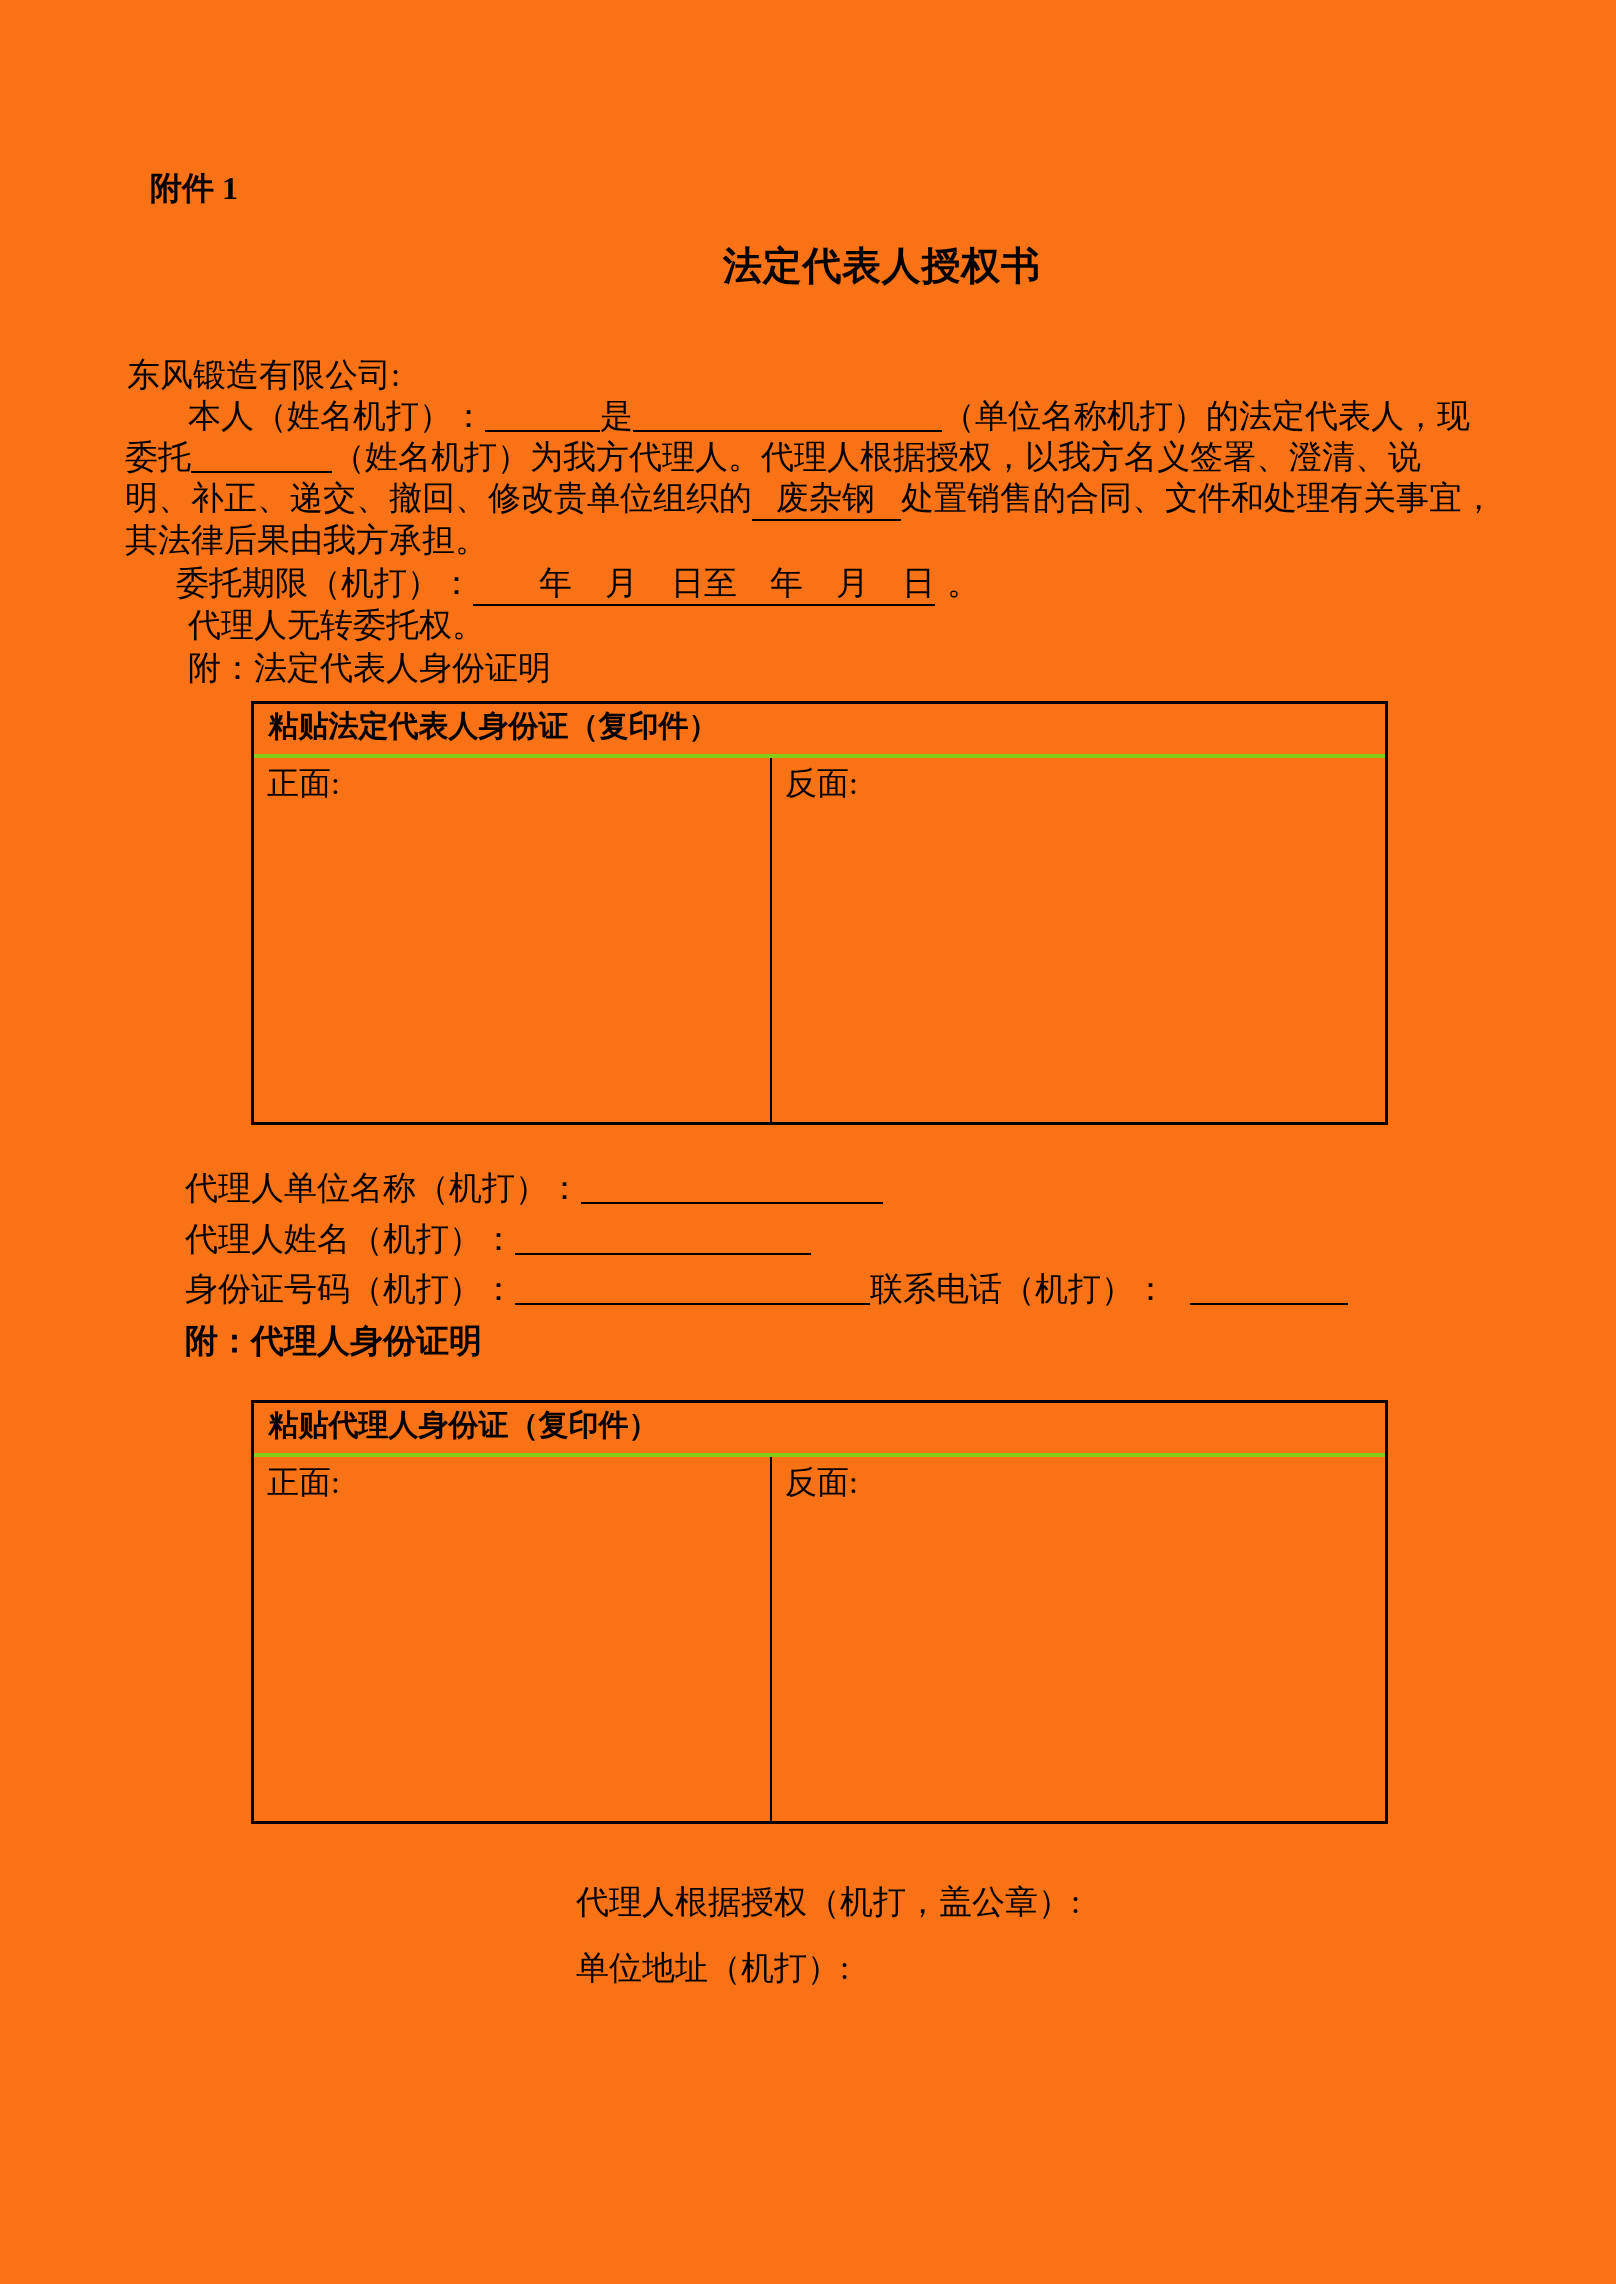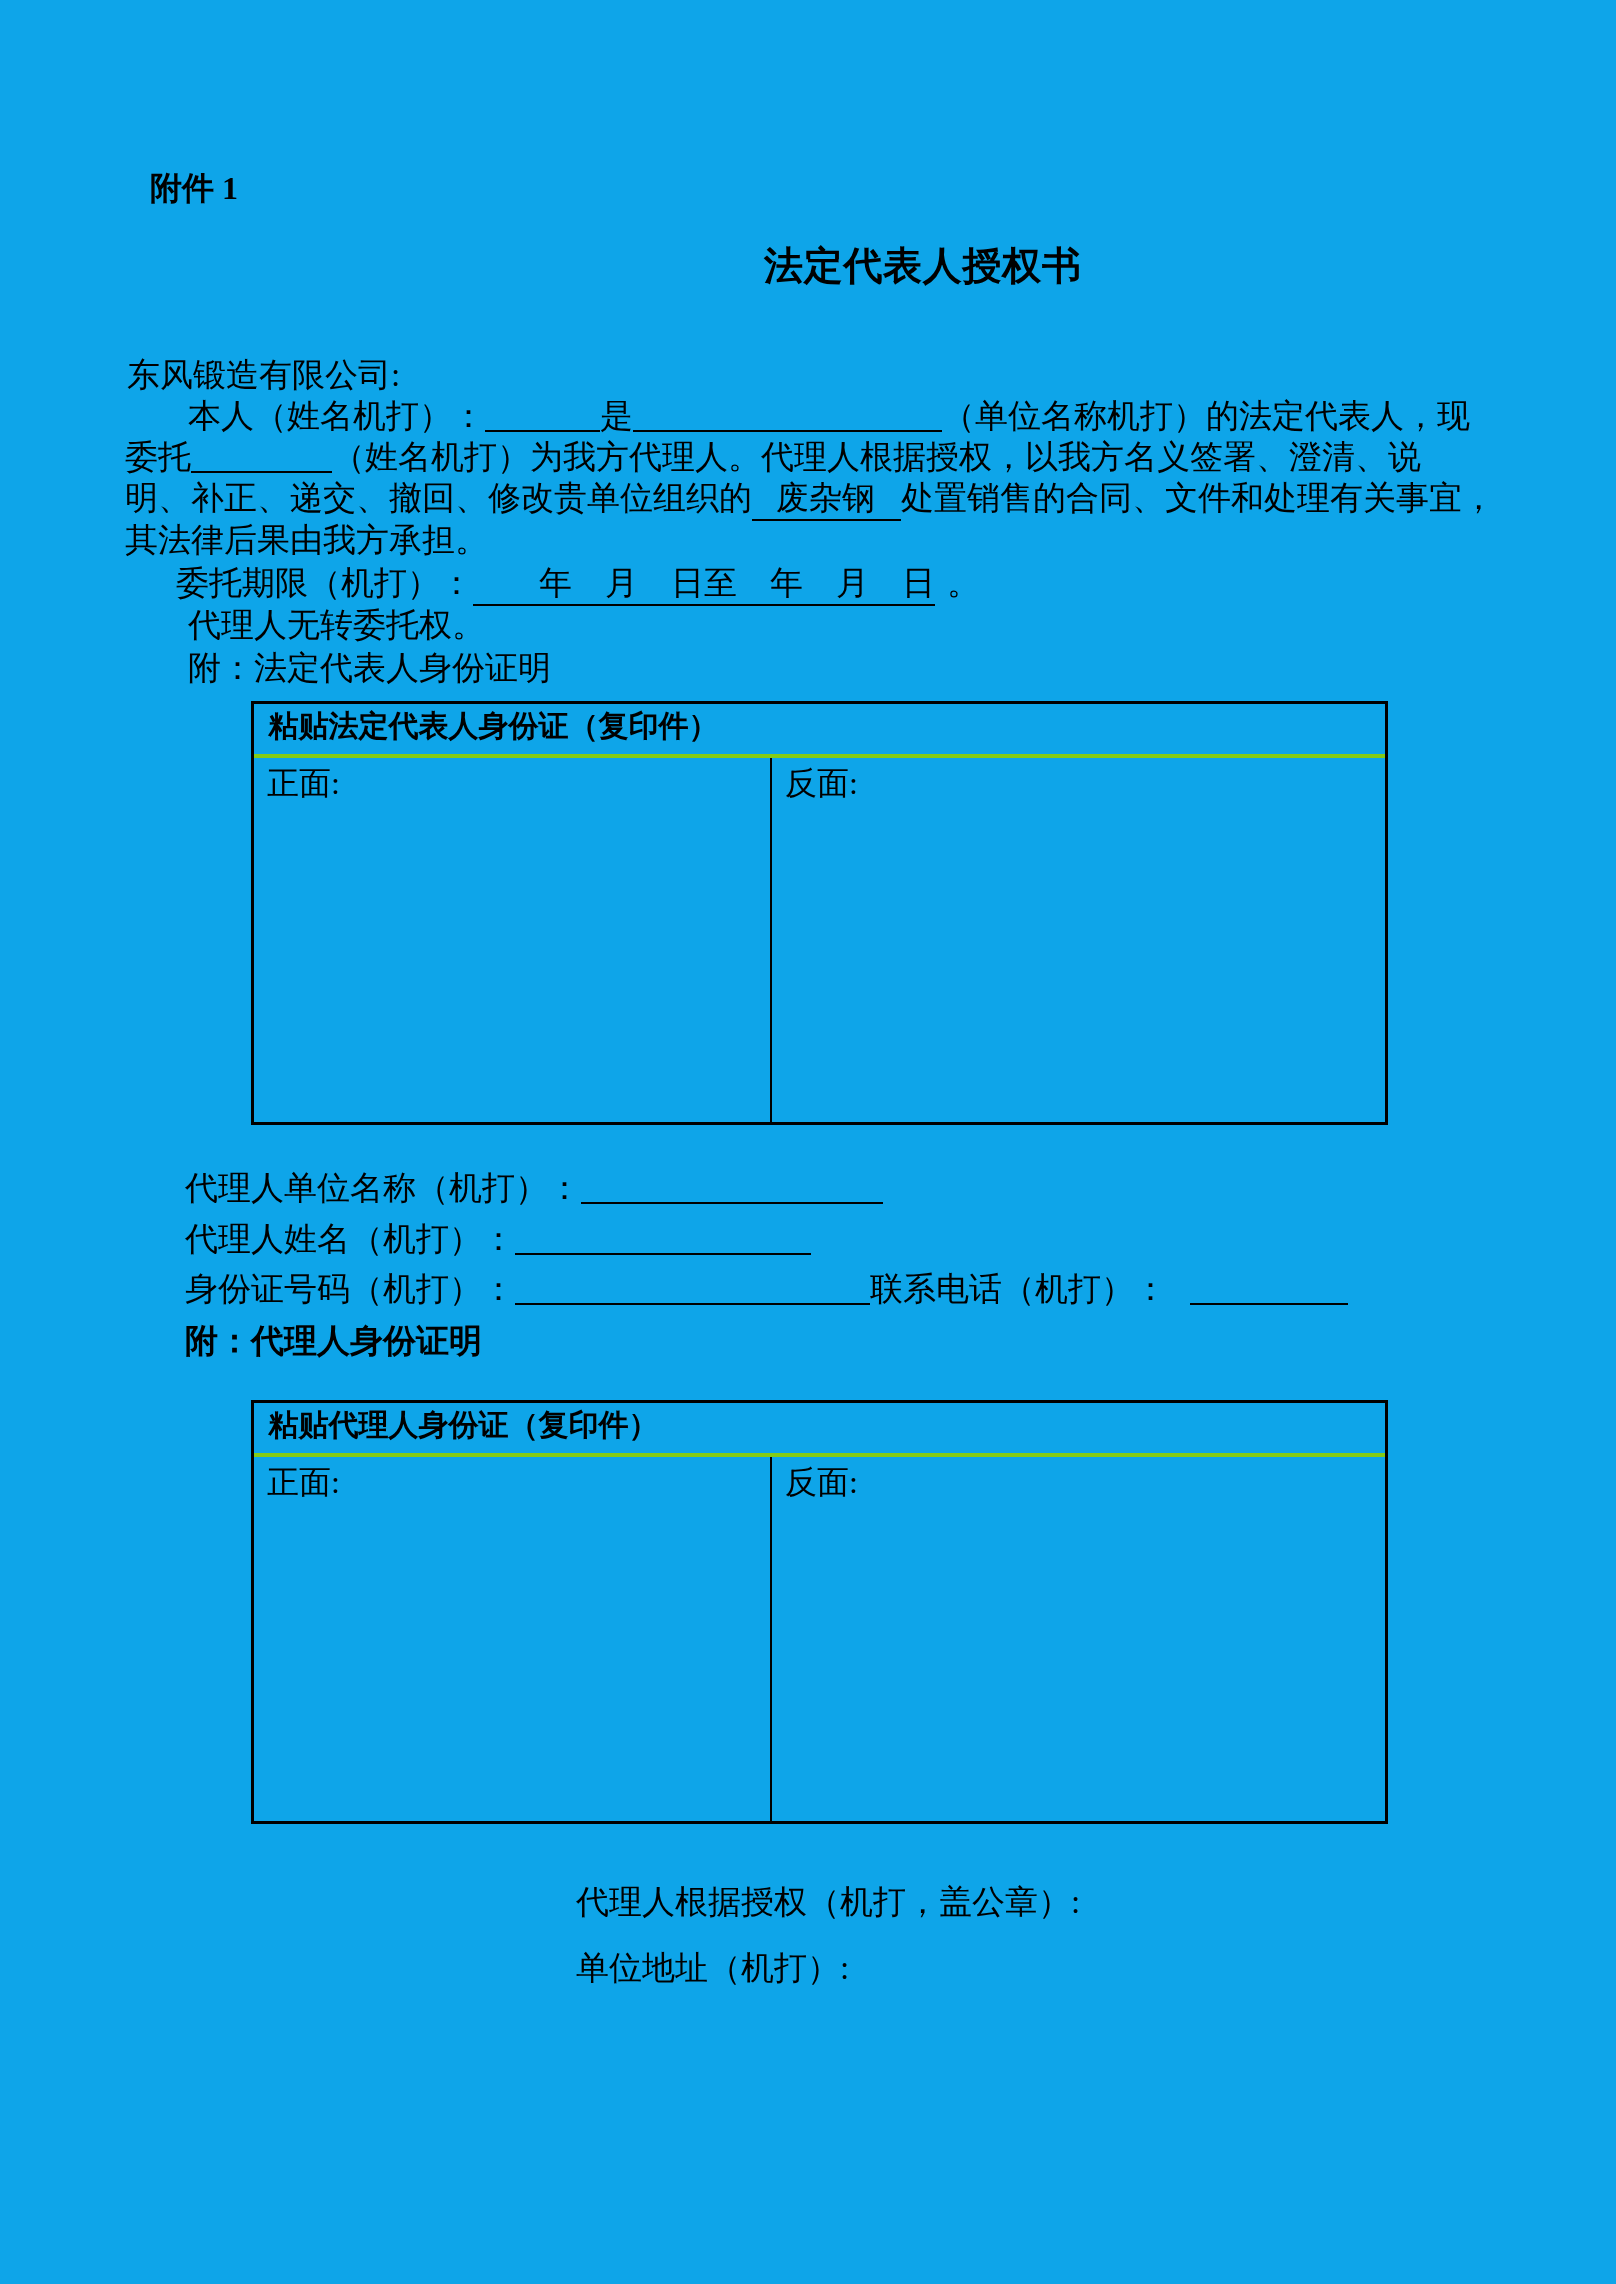--- a/index.html
+++ b/index.html
@@ -4,21 +4,21 @@
 <style>
   html, body {
     margin: 0;
     padding: 0;
     background: #ffffff;
   }
   .page {
     position: relative;
     width: 1616px;
     height: 2284px;
-    background: #0ea5e9;
+    background: #f97316;
     color: #000000;
     font-family: "Liberation Serif", "DejaVu Serif", serif;
     font-size: 33px;
     line-height: 1.0;
     overflow: hidden;
   }
   .abs { position: absolute; white-space: nowrap; }
 
   .attachment-label {
     font-size: 32px;
@@ -86,21 +86,21 @@
   .phone-blank-gap { margin-left: 23px; }
   .issue-fields { margin-left: 92px; }
 </style>
 </head>
 <body>
 
 <div class="page">
 
   <div class="abs attachment-label" style="left:150px; top:172px;">附件 1</div>
 
-  <div class="abs doc-title" style="left:764px; top:246px;">法定代表人授权书</div>
+  <div class="abs doc-title" style="left:723px; top:246px;">法定代表人授权书</div>
 
   <div class="abs body-line" style="left:127px; top:359px;">东风锻造有限公司:</div>
 
   <div class="abs body-line" style="left:188px; top:400px;">
     <span>本人（姓名机打）：</span><span class="blank w175"></span><span>是</span><span class="blank w470"></span><span>（单位名称机打）的法定代表人，现</span>
   </div>
 
   <div class="abs body-line" style="left:125px; top:441px;">
     <span>委托</span><span class="blank w215"></span><span>（姓名机打）为我方代理人。代理人根据授权，以我方名义签署、澄清、说</span>
   </div>

